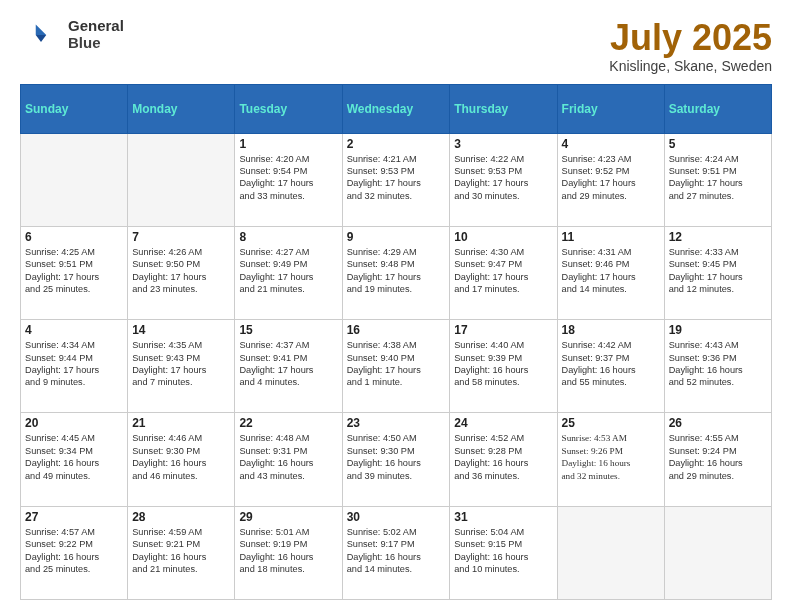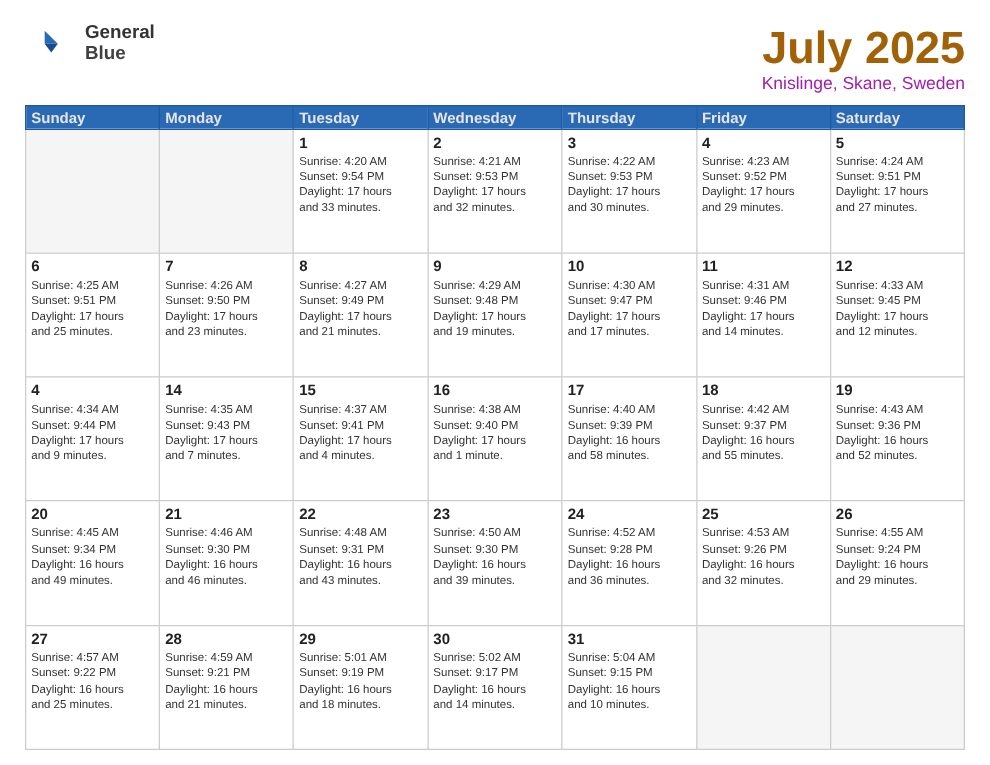--- a/index.html
+++ b/index.html
@@ -51,33 +51,33 @@
       text-align: right;
     }
     .month-title {
       font-size: 36px;
       font-weight: bold;
       color: #a16207;
       line-height: 1.1;
     }
     .location {
       font-size: 14px;
-      color: #a21caf;
+      color: #404040;
     }
     .calendar {
       width: 100%;
       border-collapse: collapse;
       flex: 1;
     }
     .calendar thead tr th {
       background: #2a6ab5;
-      color: #e5e5e5;
+      color: #5eead4;
       font-size: 12px;
       font-weight: bold;
-      padding: 2px 4px;
+      padding: 17px 4px;
       border: 1px solid #1a5aa5;
       text-align: left;
     }
     .calendar tbody tr td {
       border: 1px solid #ccc;
       vertical-align: top;
       padding: 3px 4px;
       width: 108px;
       height: 80px;
       font-size: 9.5px;
@@ -305,21 +305,21 @@
           </td>
           <td>
             <span class="day-number">24</span>
             <div class="day-detail" style="white-space: pre-line;">Sunrise: 4:52 AM
 Sunset: 9:28 PM
 Daylight: 16 hours
 and 36 minutes.</div>
           </td>
           <td>
             <span class="day-number">25</span>
-            <div class="day-detail" style="white-space: pre-line;">Sunrise: 4:53 AM
+            <div class="day-detail" style="white-space: pre-line; font-family: Liberation Serif, serif;">Sunrise: 4:53 AM
 Sunset: 9:26 PM
 Daylight: 16 hours
 and 32 minutes.</div>
           </td>
           <td>
             <span class="day-number">26</span>
             <div class="day-detail" style="white-space: pre-line;">Sunrise: 4:55 AM
 Sunset: 9:24 PM
 Daylight: 16 hours
 and 29 minutes.</div>

